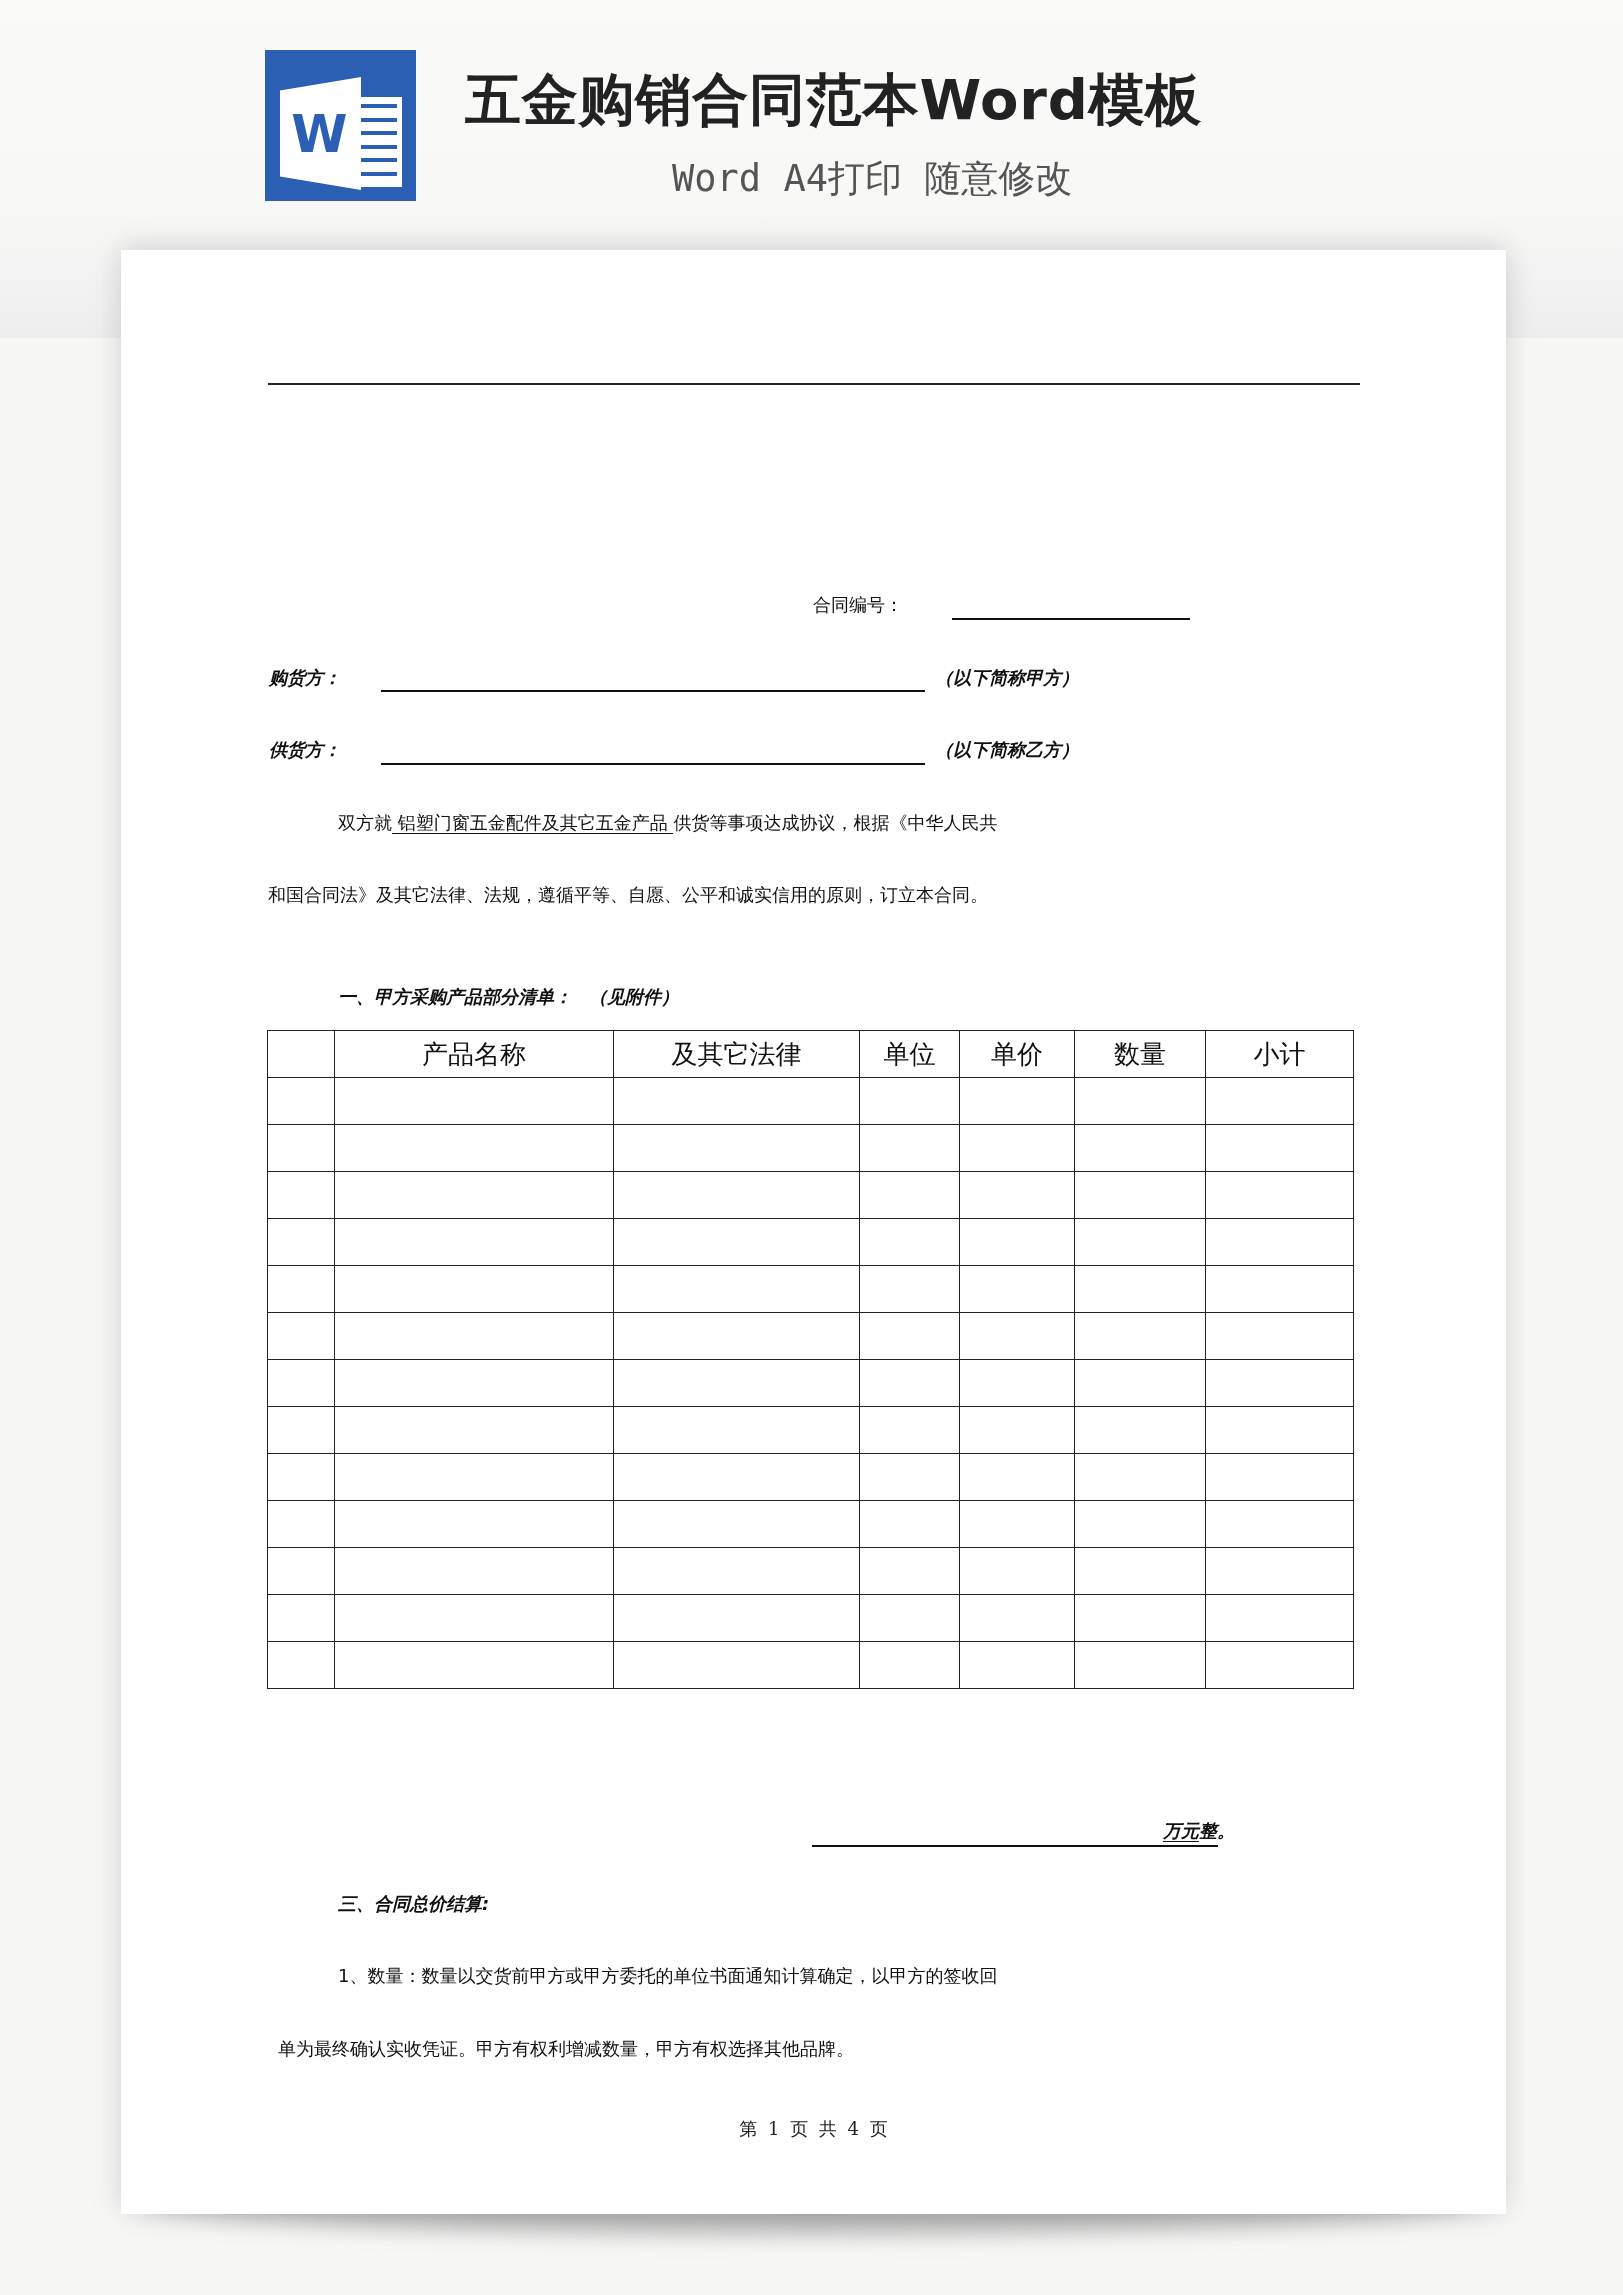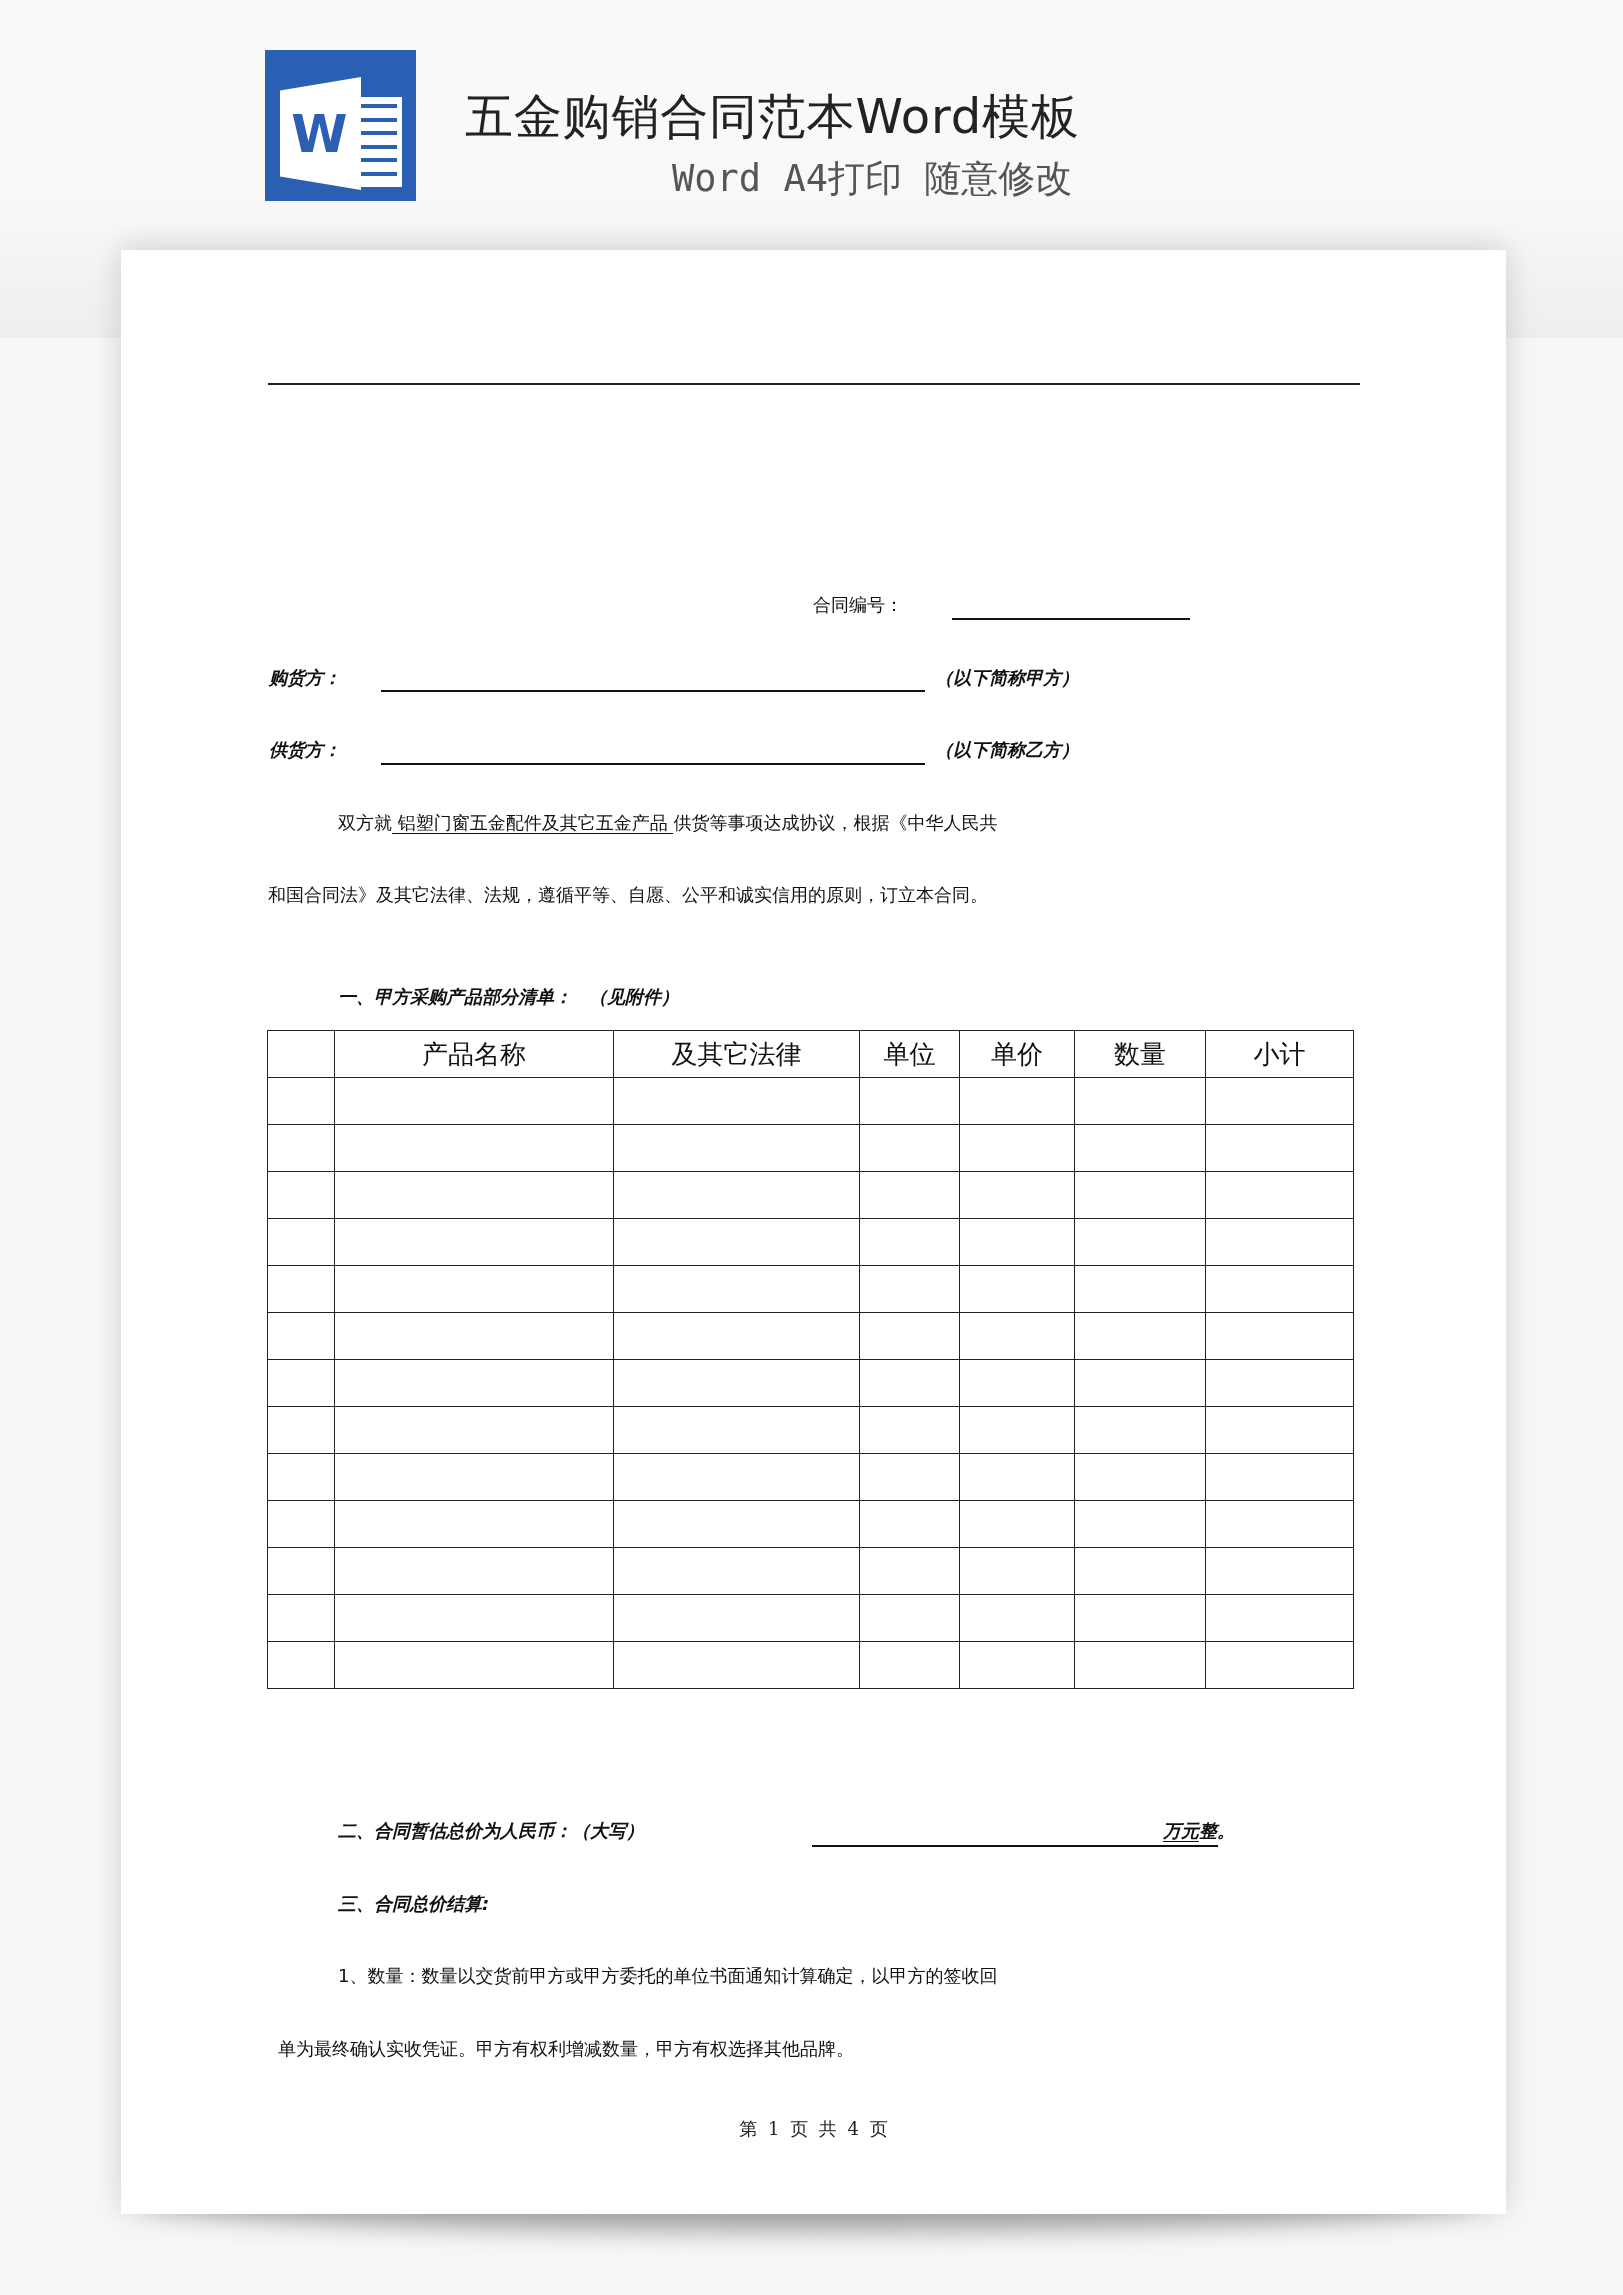--- a/index.html
+++ b/index.html
@@ -28,23 +28,24 @@
   }
   .word-icon .line {
     position: absolute; left: 93px; width: 39px; height: 4.2px; background: #2b5fb4;
   }
   .word-icon .w {
     position: absolute; left: 25px; top: 51px; width: 59px; text-align: center;
     font-family: "DejaVu Sans", sans-serif; font-weight: bold; font-size: 51px;
     color: #2b5fb4; line-height: 68px;
   }
   .main-title {
-    position: absolute; left: 465px; top: 72px; width: 930px; height: 88px;
-    font-size: 48px; line-height: 88px; color: #222; letter-spacing: 0.8px;
+    position: absolute; left: 465px; top: 56px; width: 930px; height: 88px;
+    font-size: 56px; line-height: 88px; color: #222; letter-spacing: 0.8px;
     white-space: nowrap;
+    font-weight: bold;
   }
   .sub-title {
     position: absolute; left: 672px; top: 153px; width: 423px; height: 51px;
     font-family: "DejaVu Sans Mono", "Liberation Mono", monospace;
     font-size: 37px; line-height: 51px; color: #555; white-space: nowrap;
   }
   .paper-shadow {
     position: absolute; left: 148px; top: 2165px; width: 1328px; height: 68px;
     border-radius: 50%/0 0 34px 34px;
     background: #9a9a9a; filter: blur(12px); opacity: 0.75;
@@ -269,21 +270,20 @@
           <td></td>
           <td></td>
           <td></td>
           <td></td>
           <td></td>
           <td></td>
         </tr>
       </tbody>
   </table>
 
-  <div class="abs txt bold" style="left:217px; top:1562px;">二、合同暂估总价为人民币：（大写）</div>
   <div class="uline" style="left:691px; top:1595px; width:406px;">
     <span></span>
   </div>
   <div class="abs txt bold" style="left:1042px; top:1562px;">
     <span style="border-bottom: 1.7px solid rgb(17, 17, 17);">万元</span><span>整。</span>
   </div>
 
   <div class="abs txt bold" style="left:217px; top:1635px;">三、合同总价结算:</div>
 
   <div class="abs txt" style="left:217px; top:1707px;">1、数量：数量以交货前甲方或甲方委托的单位书面通知计算确定，以甲方的签收回</div>

